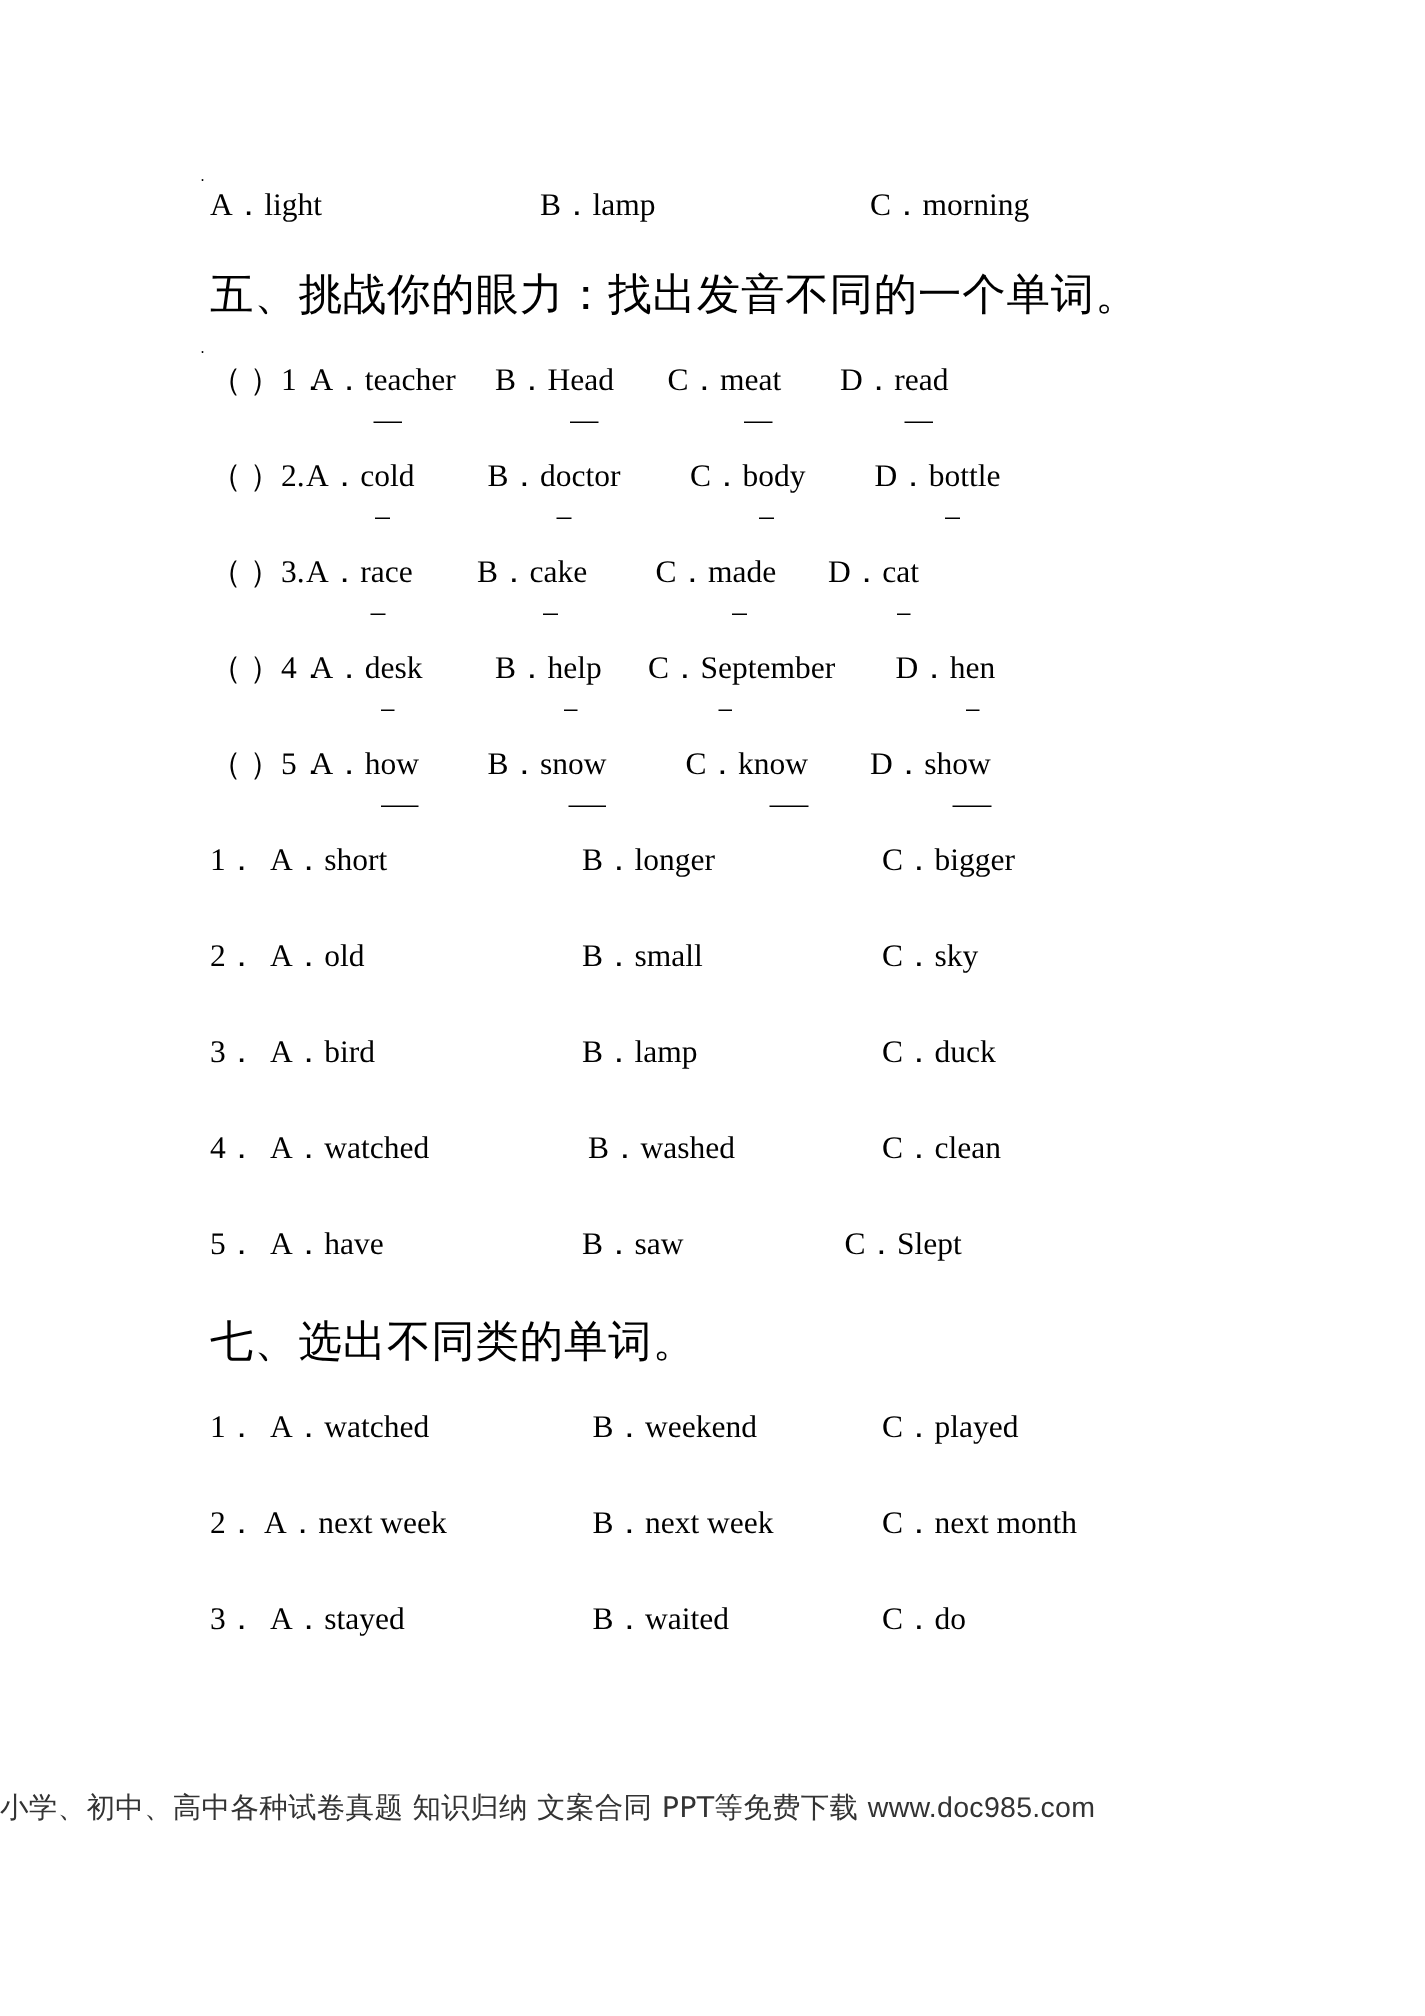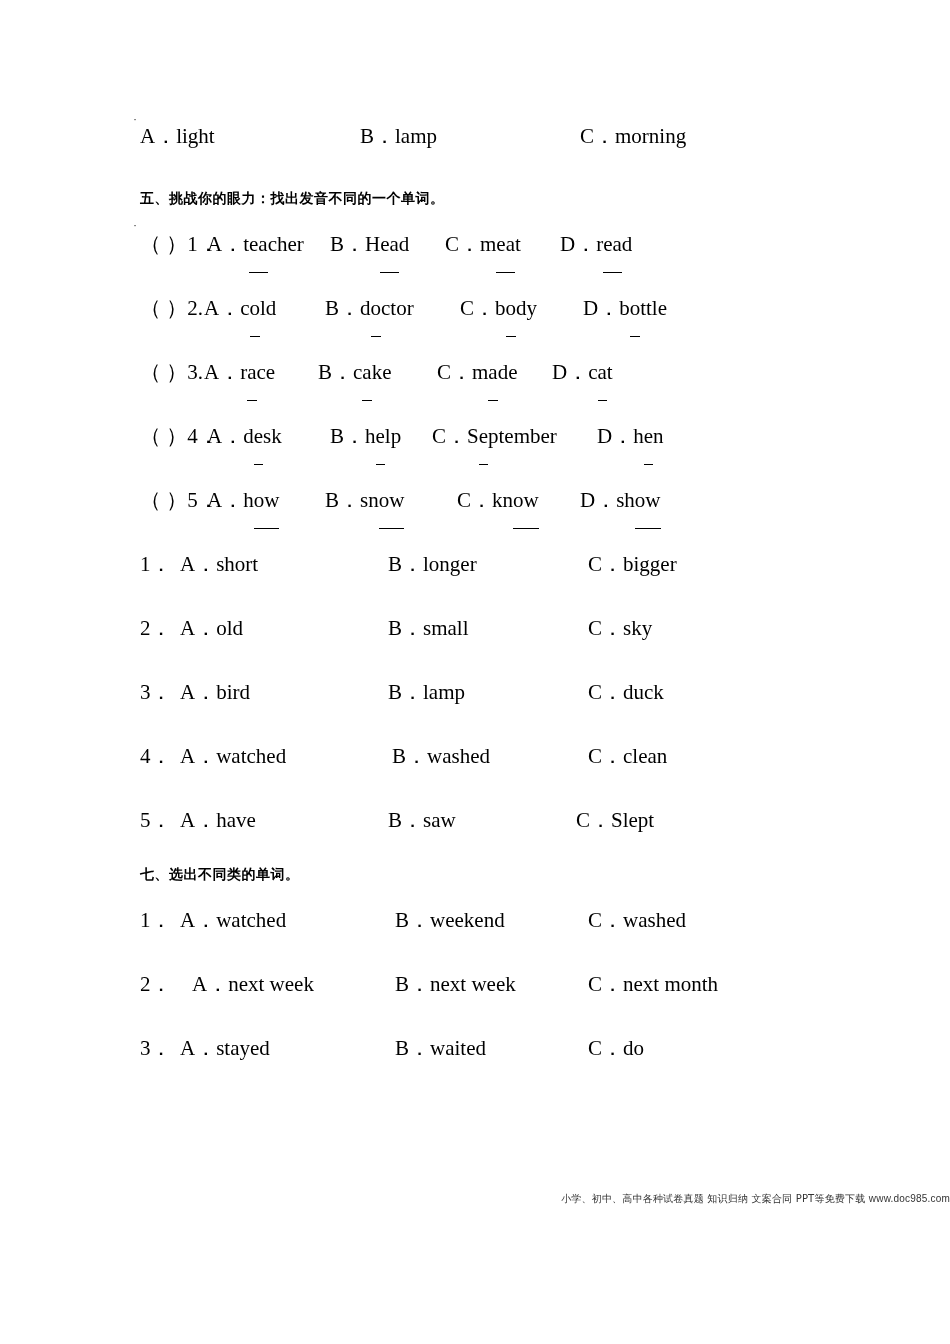--- a/index.html
+++ b/index.html
@@ -40,47 +40,47 @@
   }
   .tick {
     position: absolute;
     left: -7px;
     top: 8px;
     font-size: 12px;
     color: #000;
   }
   .section-head {
     font-family: "DejaVu Sans", "Liberation Sans", sans-serif;
-    font-weight: bold;
-    font-size: 14px;
+    font-weight: normal;
+    font-size: 29px;
     letter-spacing: 0.5px;
-    margin: 18px 0 8px 0;
+    margin: 5px 0 8px 0;
   }
   .q-line {
     position: relative;
     height: 64px;
     font-size: 21px;
   }
   .q-line .seg {
     position: absolute;
     top: 14px;
     white-space: nowrap;
   }
   .u {
     border-bottom: 1px solid #000;
     padding-bottom: 16px;
   }
   .footer {
     position: absolute;
     left: 0;
     right: 0;
     top: 1192px;
-    text-align: right;
+    text-align: left;
     font-family: "DejaVu Sans", "Liberation Sans", sans-serif;
-    font-size: 10px;
+    font-size: 19px;
     color: #333333;
     letter-spacing: 0.2px;
   }
   .footer .site {
     font-family: "Liberation Sans", sans-serif;
   }
   .gap-before-head { margin-top: 10px; }
 </style>
 </head>
 <body>
@@ -164,35 +164,35 @@
       <span class="seg" style="left:0px;">4．</span>
       <span class="seg" style="left:40px;">A．watched</span>
       <span class="seg" style="left:252px;">B．washed</span>
       <span class="seg" style="left:448px;">C．clean</span>
     </div>
 
     <div class="q-line">
       <span class="seg" style="left:0px;">5．</span>
       <span class="seg" style="left:40px;">A．have</span>
       <span class="seg" style="left:248px;">B．saw</span>
-      <span class="seg" style="left:436px;">C．Slept</span>
+      <span class="seg" style="left:423px;">C．Slept</span>
     </div>
 
     <div class="section-head gap-before-head">七、选出不同类的单词。</div>
 
     <div class="q-line">
       <span class="seg" style="left:0px;">1．</span>
       <span class="seg" style="left:40px;">A．watched</span>
       <span class="seg" style="left:255px;">B．weekend</span>
-      <span class="seg" style="left:448px;">C．washed</span>
+      <span class="seg" style="left:448px;">C．played</span>
     </div>
 
     <div class="q-line">
       <span class="seg" style="left:0px;">2．</span>
-      <span class="seg" style="left:52px;">A．next week</span>
+      <span class="seg" style="left:36px;">A．next week</span>
       <span class="seg" style="left:255px;">B．next week</span>
       <span class="seg" style="left:448px;">C．next month</span>
     </div>
 
     <div class="q-line">
       <span class="seg" style="left:0px;">3．</span>
       <span class="seg" style="left:40px;">A．stayed</span>
       <span class="seg" style="left:255px;">B．waited</span>
       <span class="seg" style="left:448px;">C．do</span>
     </div>

